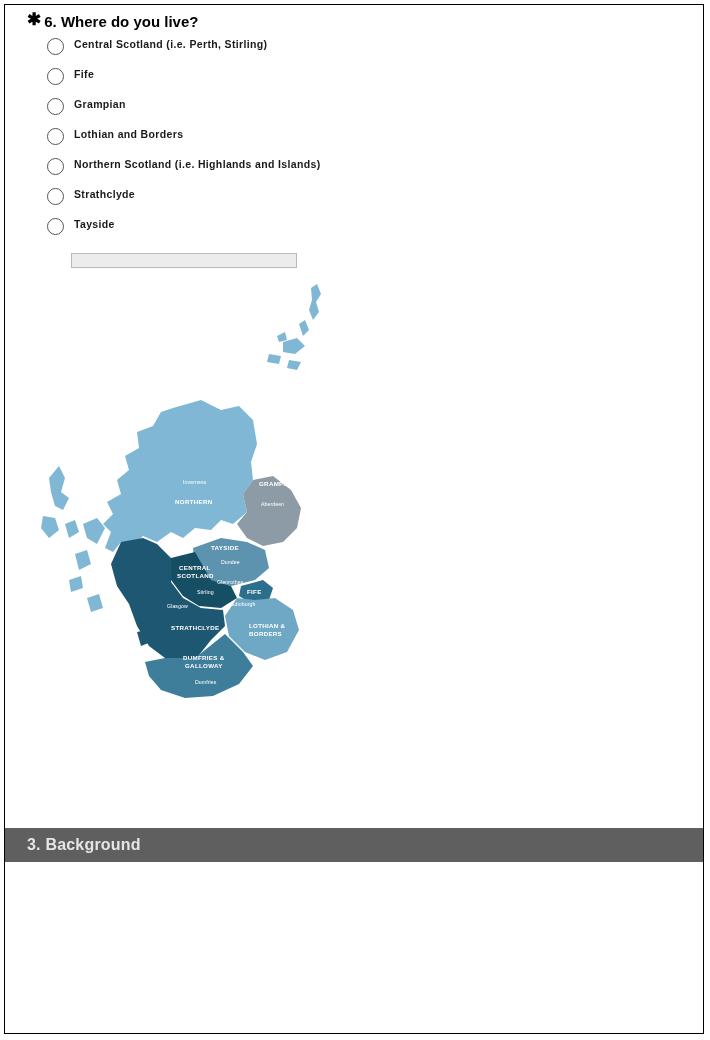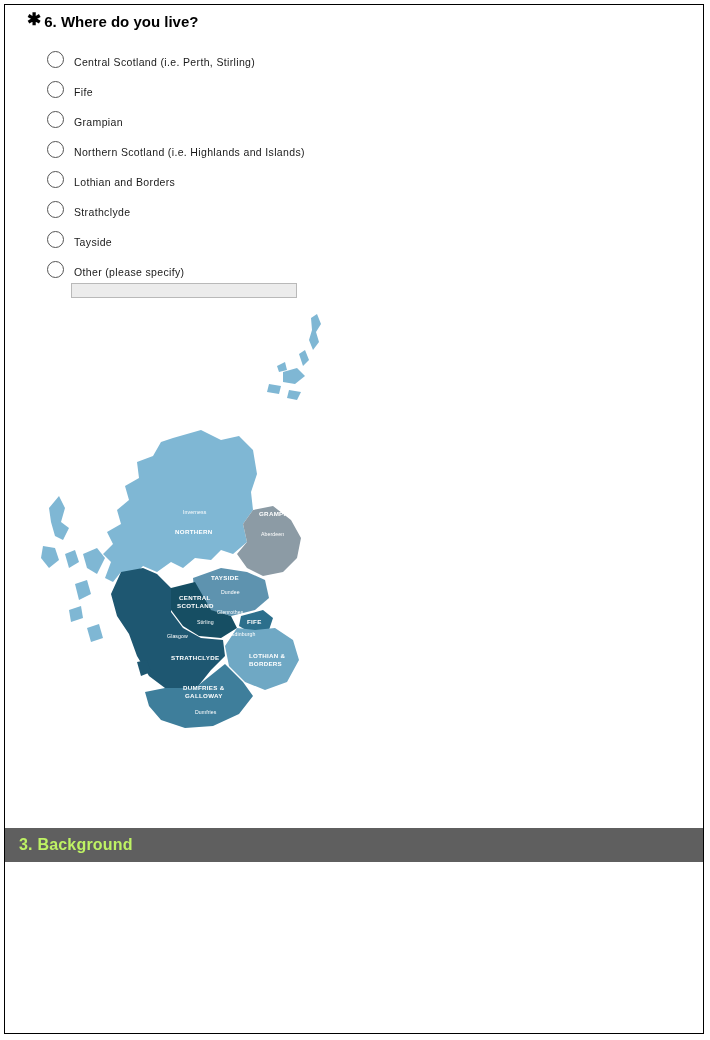--- a/index.html
+++ b/index.html
@@ -41,22 +41,23 @@
     line-height: 14px;
     margin-right: 3px;
     color: #000000;
   }
   .options {
     margin-top: 8px;
     padding-left: 42px;
   }
   .option-row {
     display: flex;
-    align-items: flex-end;
+    align-items: flex-start;
     height: 30px;
+    font-weight: bold;
   }
   .radio {
     width: 17px;
     height: 17px;
     border: 1.4px solid #555555;
     border-radius: 50%;
     background: #ffffff;
     flex: 0 0 auto;
     box-sizing: border-box;
   }
@@ -108,25 +109,26 @@
     position: absolute;
     left: 0;
     right: 0;
     top: 823px;
     height: 34px;
     background: #5f5f5f;
     display: flex;
     align-items: center;
   }
   .section-bar-title {
-    color: #bef264;
+    color: #e5e5e5;
     font-size: 16px;
     font-weight: bold;
     padding-left: 14px;
     letter-spacing: 0.2px;
+    margin-left: 8px;
   }
 </style>
 </head>
 <body>
 
 <div class="page">
 
   <div class="question-block">
 
     <div class="question-title">
@@ -147,43 +149,39 @@
         <span class="option-label">Fife</span>
       </div>
 
       <div class="option-row">
         <span class="radio"></span>
         <span class="option-label">Grampian</span>
       </div>
 
       <div class="option-row">
         <span class="radio"></span>
+        <span class="option-label">Lothian and Borders</span>
+      </div>
+
+      <div class="option-row">
+        <span class="radio"></span>
         <span class="option-label">Northern Scotland (i.e. Highlands and Islands)</span>
       </div>
 
       <div class="option-row">
         <span class="radio"></span>
-        <span class="option-label">Lothian and Borders</span>
-      </div>
-
-      <div class="option-row">
-        <span class="radio"></span>
         <span class="option-label">Strathclyde</span>
       </div>
 
       <div class="option-row">
         <span class="radio"></span>
         <span class="option-label">Tayside</span>
       </div>
 
 
-      <div class="option-row">
-        <span class="radio"></span>
-        <span class="option-label">Other (please specify)</span>
-      </div>
 
     </div>
 
     <div class="other-input-wrap">
       <input class="other-input" type="text" placeholder="" style="">
     </div>
 
   </div>
 
   <div class="map-wrap">

